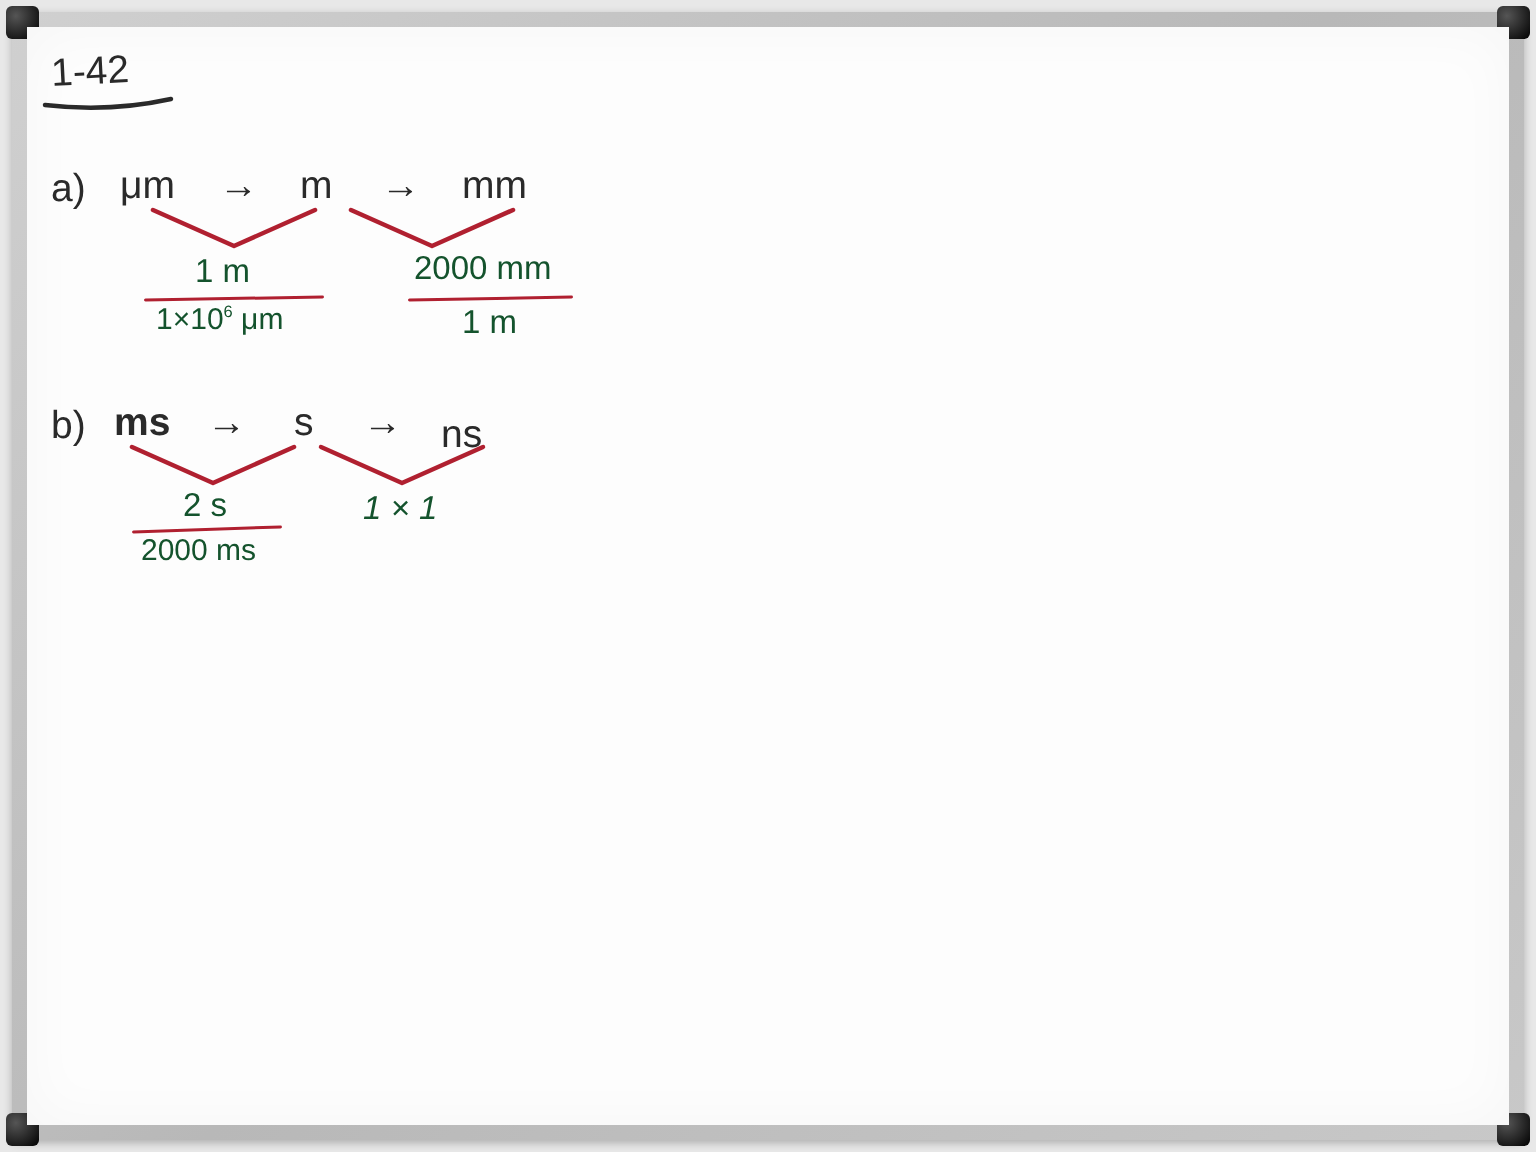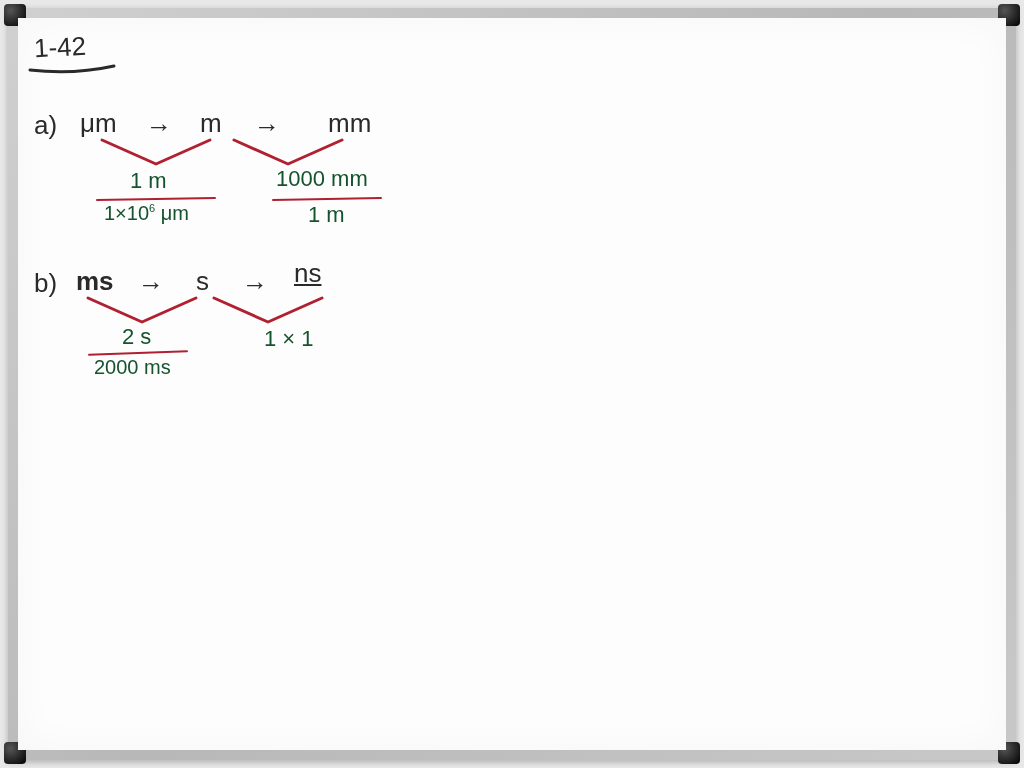--- a/index.html
+++ b/index.html
@@ -83,52 +83,52 @@
     <svg class="underline-svg" style="top:46px;left:10px;" width="90" height="14">
       <path d="M2 6 Q 45 11 86 2" stroke="#2a2a2a" stroke-width="3" fill="none" stroke-linecap="round"></path>
     </svg>
 
     <span class="txt black s26" style="top:92px;left:16px;">a)</span>
 
     <span class="txt black s26" style="top:90px;left:62px;">μm</span>
     <span class="txt black s26" style="top:90px;left:128px;">→</span>
     <span class="txt black s26" style="top:90px;left:182px;">m</span>
     <span class="txt black s26" style="top:90px;left:236px;">→</span>
-    <span class="txt black s26" style="top:90px;left:290px;margin-left:20px;">mm</span>
+    <span class="txt black s26" style="top:90px;left:290px;">mm</span>
 
     <svg class="caret-svg" style="top:118px;left:78px;" width="120" height="36">
       <path d="M6 4 L60 28 L114 4" stroke="#b02030" stroke-width="3" fill="none" stroke-linecap="round" stroke-linejoin="round"></path>
     </svg>
     <svg class="caret-svg" style="top:118px;left:210px;" width="120" height="36">
       <path d="M6 4 L60 28 L114 4" stroke="#b02030" stroke-width="3" fill="none" stroke-linecap="round" stroke-linejoin="round"></path>
     </svg>
 
     <span class="txt red s22" style="top:150px;left:112px;">1 m</span>
     <div class="fracbar" style="top:180px;left:78px;width:120px;transform:rotate(-1deg);"></div>
     <span class="txt red s20" style="top:184px;left:86px;">1×10<sup>6</sup> μm</span>
 
-    <span class="txt red s22" style="top:148px;left:258px;">1000 mm</span>
+    <span class="txt red s22" style="top:148px;left:258px;">2000 mm</span>
     <div class="fracbar" style="top:180px;left:254px;width:110px;transform:rotate(-1deg);"></div>
     <span class="txt red s22" style="top:184px;left:290px;">1 m</span>
 
     <span class="txt black s26" style="top:250px;left:16px;">b)</span>
 
     <span class="txt black s26" style="top:248px;left:58px;font-weight:bold;">ms</span>
     <span class="txt black s26" style="top:248px;left:120px;">→</span>
     <span class="txt black s26" style="top:248px;left:178px;">s</span>
     <span class="txt black s26" style="top:248px;left:224px;">→</span>
-    <span class="txt black s26" style="top:240px;left:276px;text-decoration:underline;">ns</span>
+    <span class="txt black s26" style="top:256px;left:276px;">ns</span>
 
     <svg class="caret-svg" style="top:276px;left:64px;" width="120" height="36">
       <path d="M6 4 L60 28 L114 4" stroke="#b02030" stroke-width="3" fill="none" stroke-linecap="round" stroke-linejoin="round"></path>
     </svg>
     <svg class="caret-svg" style="top:276px;left:190px;" width="120" height="36">
       <path d="M6 4 L60 28 L114 4" stroke="#b02030" stroke-width="3" fill="none" stroke-linecap="round" stroke-linejoin="round"></path>
     </svg>
 
     <span class="txt red s22" style="top:306px;left:104px;">2 s</span>
     <div class="fracbar" style="top:334px;left:70px;width:100px;transform:rotate(-2deg);"></div>
     <span class="txt red s20" style="top:338px;left:76px;">2000 ms</span>
 
-    <span class="txt red s22" style="top:308px;left:246px;">1 × 1</span>
+    <span class="txt red s22" style="top:308px;left:224px;font-style:italic;">1 × 1</span>
 
   </div>
 </div>
 
 </body></html>

